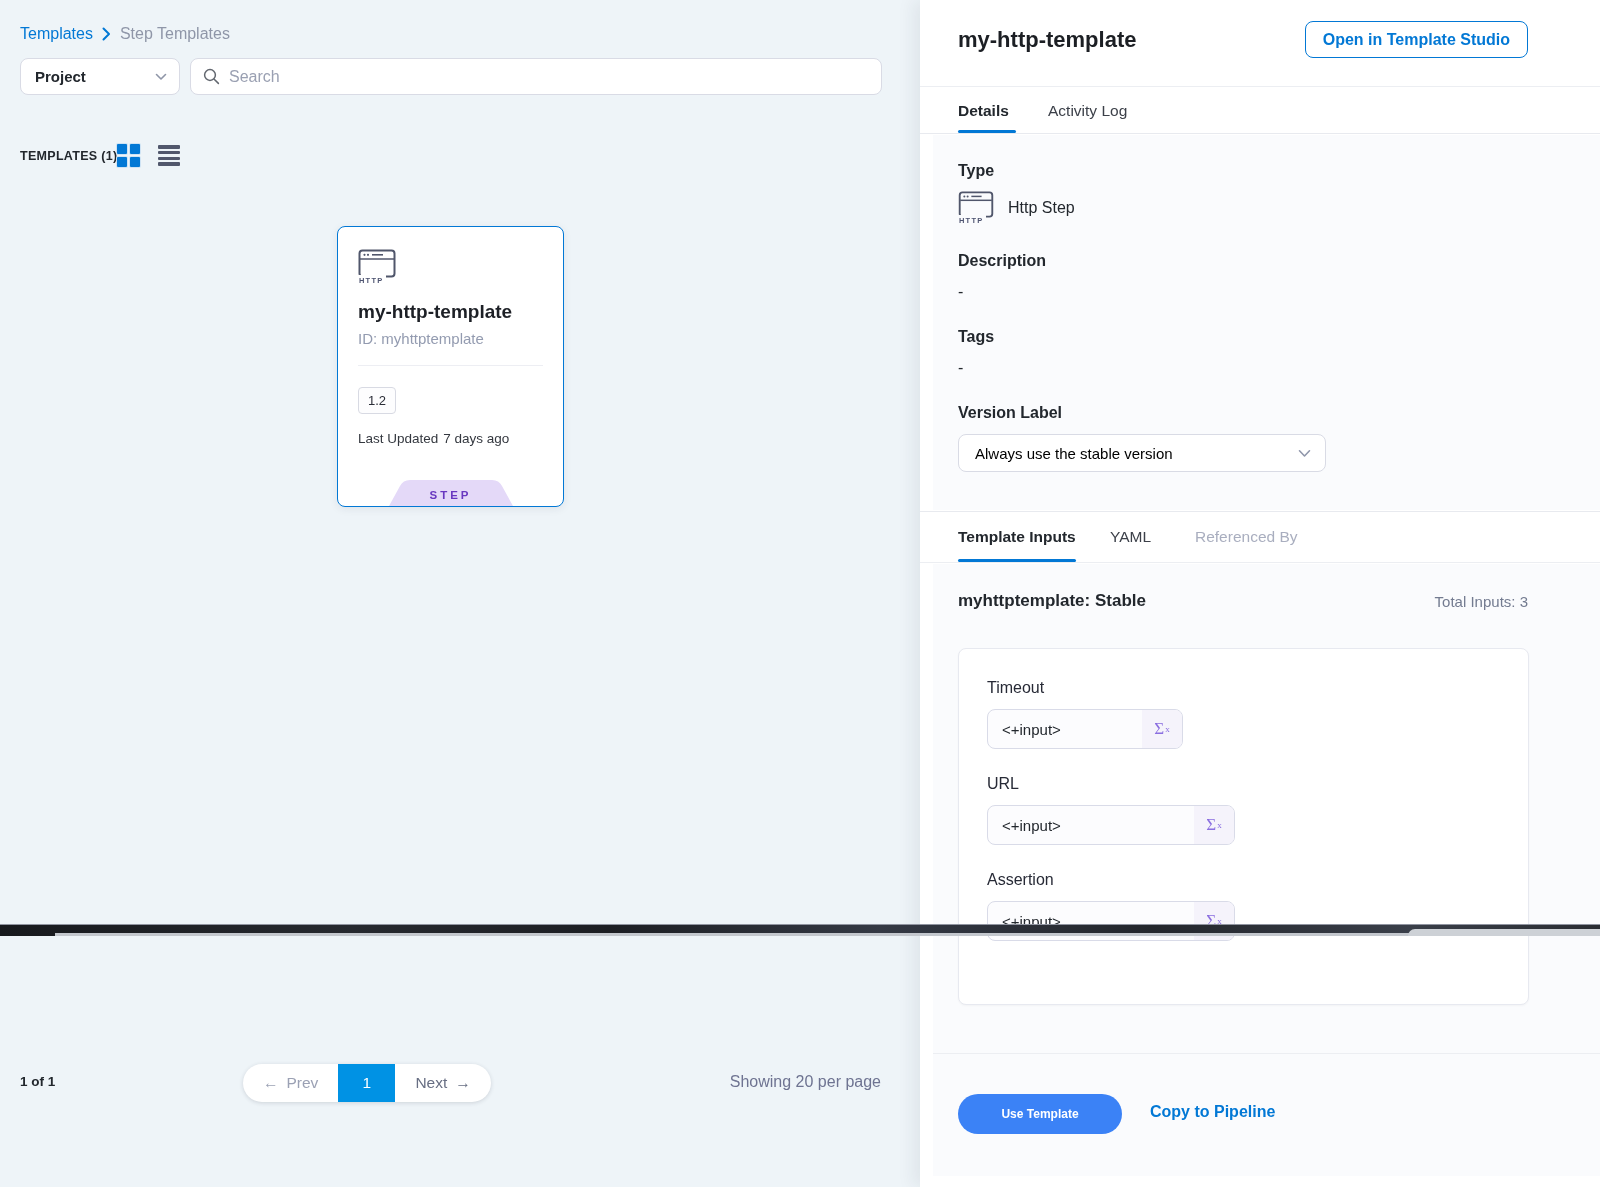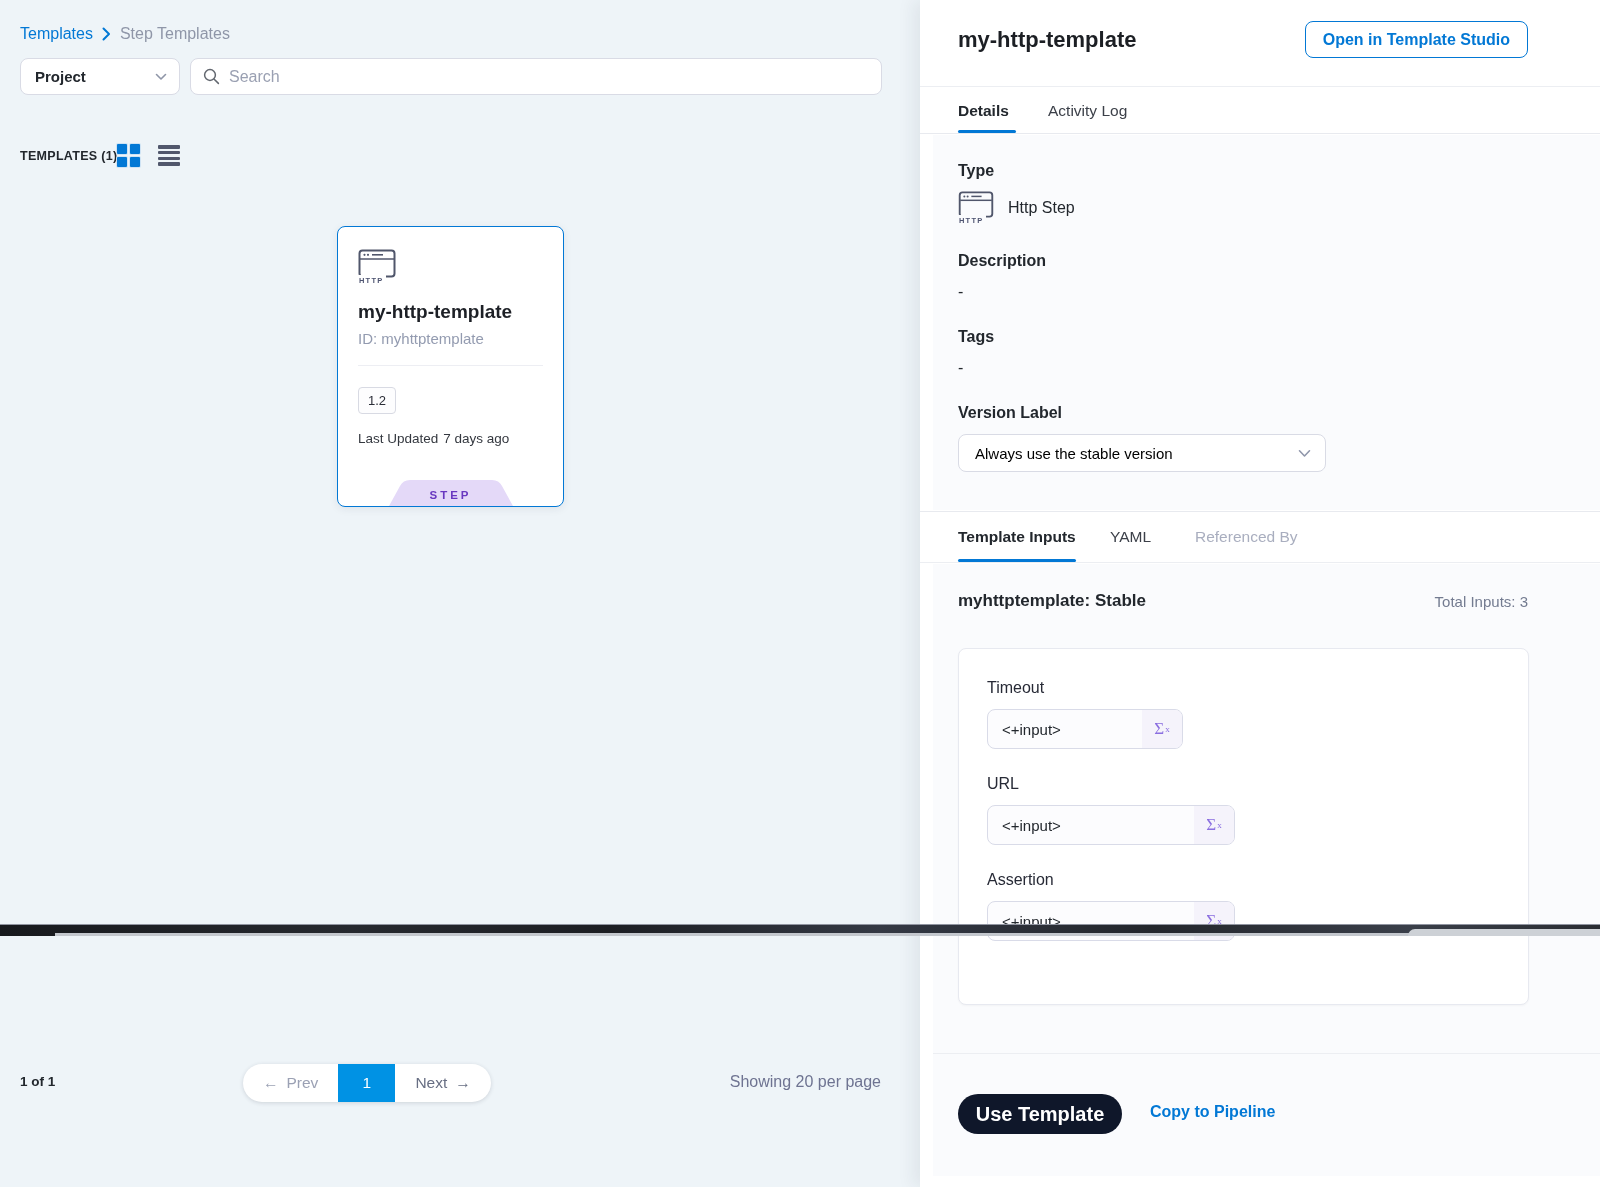--- a/index.html
+++ b/index.html
@@ -103,22 +103,22 @@
   .runtime-input { margin-top:12px; height:40px; border:1px solid #d9dbe8; border-radius:8px; background:#fcfcfe;
     display:flex; align-items:stretch; overflow:hidden; }
   .runtime-input.w-sm { width:196px; }
   .runtime-input.w-md { width:248px; }
   .runtime-input .rt-text { flex:1; display:flex; align-items:center; padding-left:14px; font-size:15px; color:#22272d; }
   .rt-expression { width:40px; display:flex; align-items:center; justify-content:center; background:#f5f3fb;
     color:#8b6fe0; font-size:17px; cursor:pointer; font-family:"Liberation Serif", serif; }
   .rt-expression sup { font-size:9px; margin-left:1px; }
 
   .rp-footer { position:absolute; left:13px; right:0; top:1053px; height:123px; background:#fafbfd; border-top:1px solid #eceef2; }
-  .use-template-btn { position:absolute; left:25px; top:40px; width:164px; height:40px; background:#0f172a; color:#fff;
-    font-size:20px; font-weight:bold; border:none; border-radius:20px; cursor:pointer; font-family:inherit; }
+  .use-template-btn { position:absolute; left:25px; top:40px; width:164px; height:40px; background:#3b82f6; color:#fff;
+    font-size:12px; font-weight:bold; border:none; border-radius:20px; cursor:pointer; font-family:inherit; }
   .copy-pipeline-link { position:absolute; left:217px; top:49px; font-size:16px; font-weight:bold; color:#0278d5; cursor:pointer; }
 
   
   .desktop-edge { position:absolute; left:0; right:0; bottom:0; height:12px;
     background:linear-gradient(90deg,#17191d 0%,#26292f 22%,#1c1e23 38%,#343944 55%,#23262c 72%,#3a3f49 88%,#2a2d33 100%);
     border-top:1px solid #9094a0; }
   .desktop-edge .light-sliver { position:absolute; left:55px; right:0; bottom:0; height:3.5px; background:#c3c7cd; }
   .desktop-edge .window-corner { position:absolute; right:0; bottom:0; width:192px; height:7px; background:#cdd1d6; border-radius:8px 0 0 0; }
 
   .chev { display:inline-flex; }

